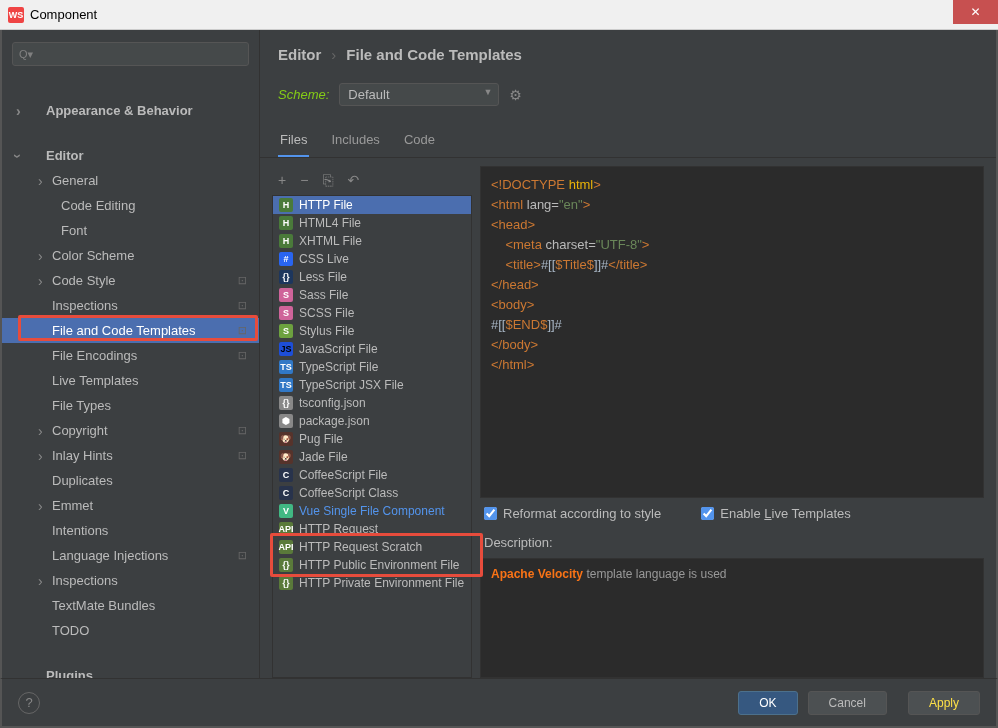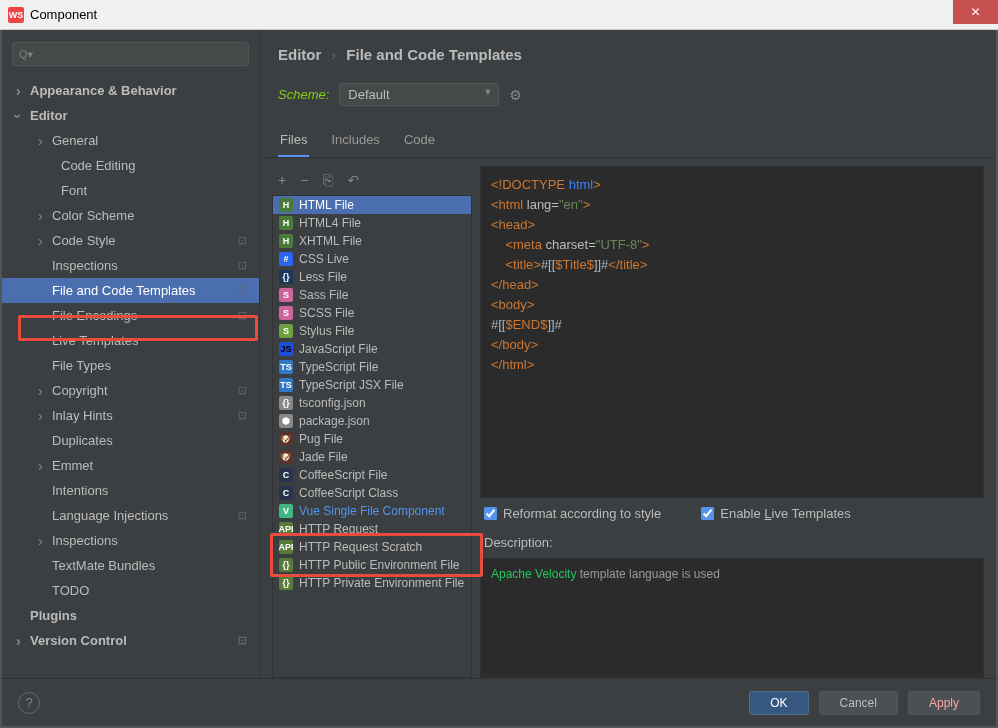--- a/index.html
+++ b/index.html
@@ -12,21 +12,21 @@
     .titlebar-close::after { content: "✕"; color: #fff; font-size: 12px; }
     
     .main-content { display: flex; height: calc(100% - 30px - 50px); background: #3c3f41; border: 2px solid #555; border-top: none; border-bottom: none; }
     
     .sidebar { width: 258px; background: #3c3f41; border-right: 1px solid #323232; display: flex; flex-direction: column; }
     .search-box { margin: 12px 10px 8px 10px; padding: 3px 6px; background: #45494a; border: 1px solid #555; border-radius: 3px; color: #808080; font-size: 12px; height: 24px; display: flex; align-items: center; }
     .search-box::before { content: "Q▾"; font-size: 11px; }
     
     .tree { overflow-y: auto; flex: 1; padding: 4px 0; }
     .tree-item { padding: 5px 10px 5px 24px; cursor: pointer; color: #bbbbbb; white-space: nowrap; position: relative; }
-    .tree-item.l1 { padding-left: 28px; font-weight: bold; }
+    .tree-item.l1 { padding-left: 44px; font-weight: bold; margin-top: 20px; }
     .tree-item.l2 { padding-left: 50px; }
     .tree-item.l3 { padding-left: 59px; }
     .tree-item.exp::before { content: "›"; position: absolute; left: 14px; color: #888; font-size: 14px; transform: rotate(0); }
     .tree-item.l2.exp::before { left: 36px; }
     .tree-item.expanded::before { content: "›"; transform: rotate(90deg); display: inline-block; }
     .tree-item.selected { background: #4b6eaf; color: #fff; }
     .tree-item .badge { position: absolute; right: 12px; top: 6px; color: #666; font-size: 11px; }
     
     .red-box-1 { position: absolute; border: 3px solid #e74c3c; left: 18px; top: 315px; width: 240px; height: 26px; pointer-events: none; z-index: 100; border-radius: 2px; }
     .red-box-2 { position: absolute; border: 3px solid #e74c3c; left: 270px; top: 533px; width: 213px; height: 44px; pointer-events: none; z-index: 100; border-radius: 2px; }
@@ -68,37 +68,37 @@
     .ic-vue { background: #41b883; color: #fff; }
     .ic-http { background: #5a7a3a; color: #fff; }
     
     .right-panel { flex: 1; display: flex; flex-direction: column; min-width: 0; }
     .code-editor { flex: 1; background: #2b2b2b; border: 1px solid #323232; padding: 8px 10px; font-family: "Consolas", monospace; font-size: 13px; line-height: 20px; white-space: pre; overflow: auto; color: #a9b7c6; }
     .c-tag { color: #cc7832; }
     .c-attr { color: #bababa; }
     .c-str { color: #6a8759; }
     .c-var { color: #cc7832; }
     .c-white { color: #a9b7c6; }
-    .c-yellow { color: #3b82f6; }
+    .c-yellow { color: #eab308; }
     
     .checkbox-row { display: flex; gap: 40px; padding: 8px 4px; }
     .checkbox-row label { display: flex; align-items: center; gap: 6px; color: #bbb; cursor: pointer; }
     .checkbox-row input { accent-color: #5394ec; }
     .underline { text-decoration: underline; }
     
     .desc-label { padding: 6px 4px 8px 4px; color: #bbb; }
     .desc-box { background: #2b2b2b; border: 1px solid #323232; padding: 8px 10px; font-size: 12px; min-height: 120px; color: #999; }
-    .desc-box a { color: #22c55e; text-decoration: none; }
+    .desc-box a { color: #f97316; text-decoration: none; font-weight: bold; }
     
     .footer { height: 50px; background: #3c3f41; border: 2px solid #555; border-top: 1px solid #323232; display: flex; align-items: center; padding: 0 16px; gap: 10px; }
     .help-btn { width: 22px; height: 22px; border-radius: 50%; border: 1px solid #666; display: flex; align-items: center; justify-content: center; color: #888; cursor: pointer; }
     .footer-spacer { flex: 1; }
     .btn { padding: 4px 20px; border: 1px solid #555; background: #4c5052; color: #bbb; border-radius: 3px; cursor: pointer; font-size: 12px; }
     .btn.primary { background: #365880; border-color: #4c708c; color: #fff; }
-    .btn.disabled { color: #fca5a5; }
+    .btn.disabled { color: #fde047; margin-left: 11px; }
   </style>
 </head>
 <body>
 
 <div class="titlebar">
   <span class="titlebar-icon">WS</span>
   <span class="titlebar-title">Component</span>
   <div class="titlebar-close"></div>
 </div>
 
@@ -155,21 +155,21 @@
       <div class="file-list-wrap">
         <div class="toolbar">
           <span>+</span>
           <span>−</span>
           <span>⎘</span>
           <span>↶</span>
         </div>
         <div class="file-list" id="file-list">
             <div class="file-item selected">
               <span class="file-icon ic-html">H</span>
-              <span>HTML File</span>
+              <span>HTTP File</span>
             </div>
             <div class="file-item">
               <span class="file-icon ic-html">H</span>
               <span>HTML4 File</span>
             </div>
             <div class="file-item">
               <span class="file-icon ic-html">H</span>
               <span>XHTML File</span>
             </div>
             <div class="file-item">

